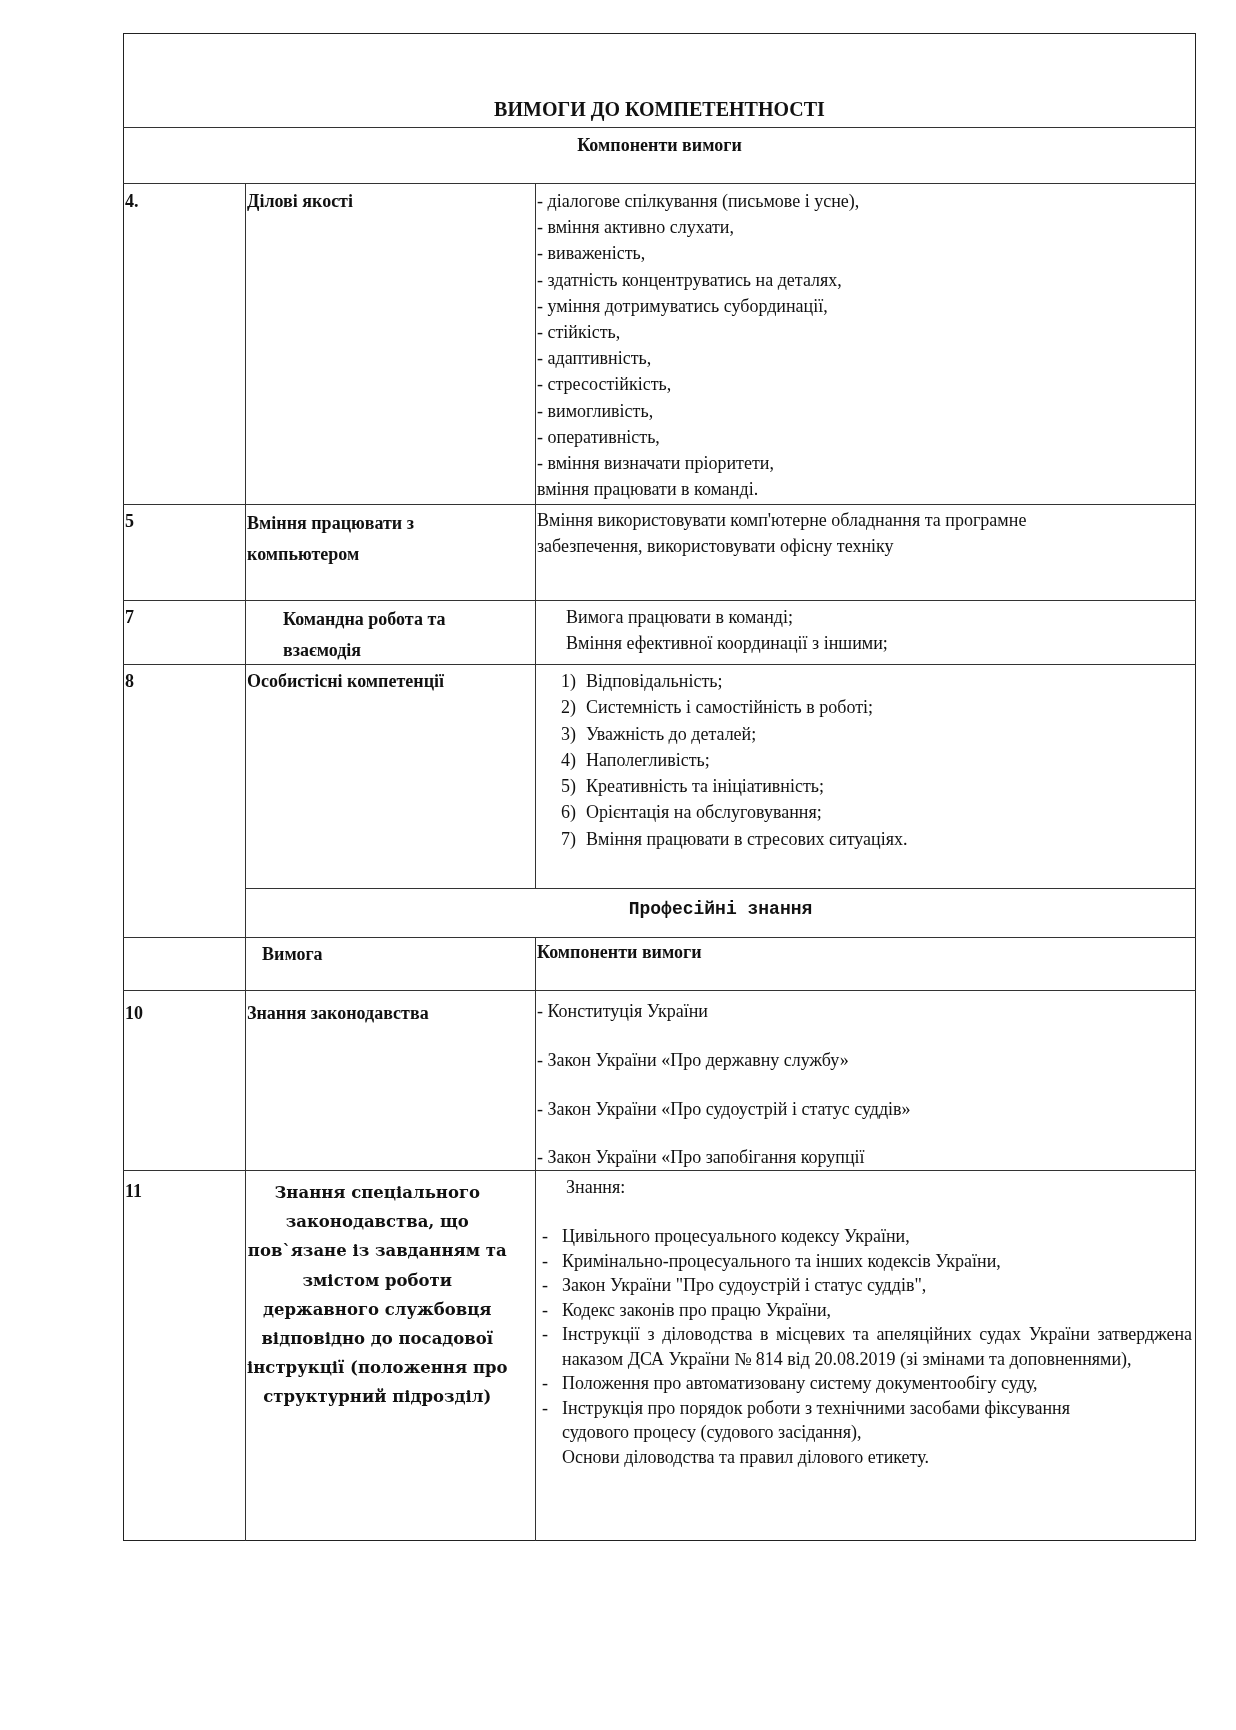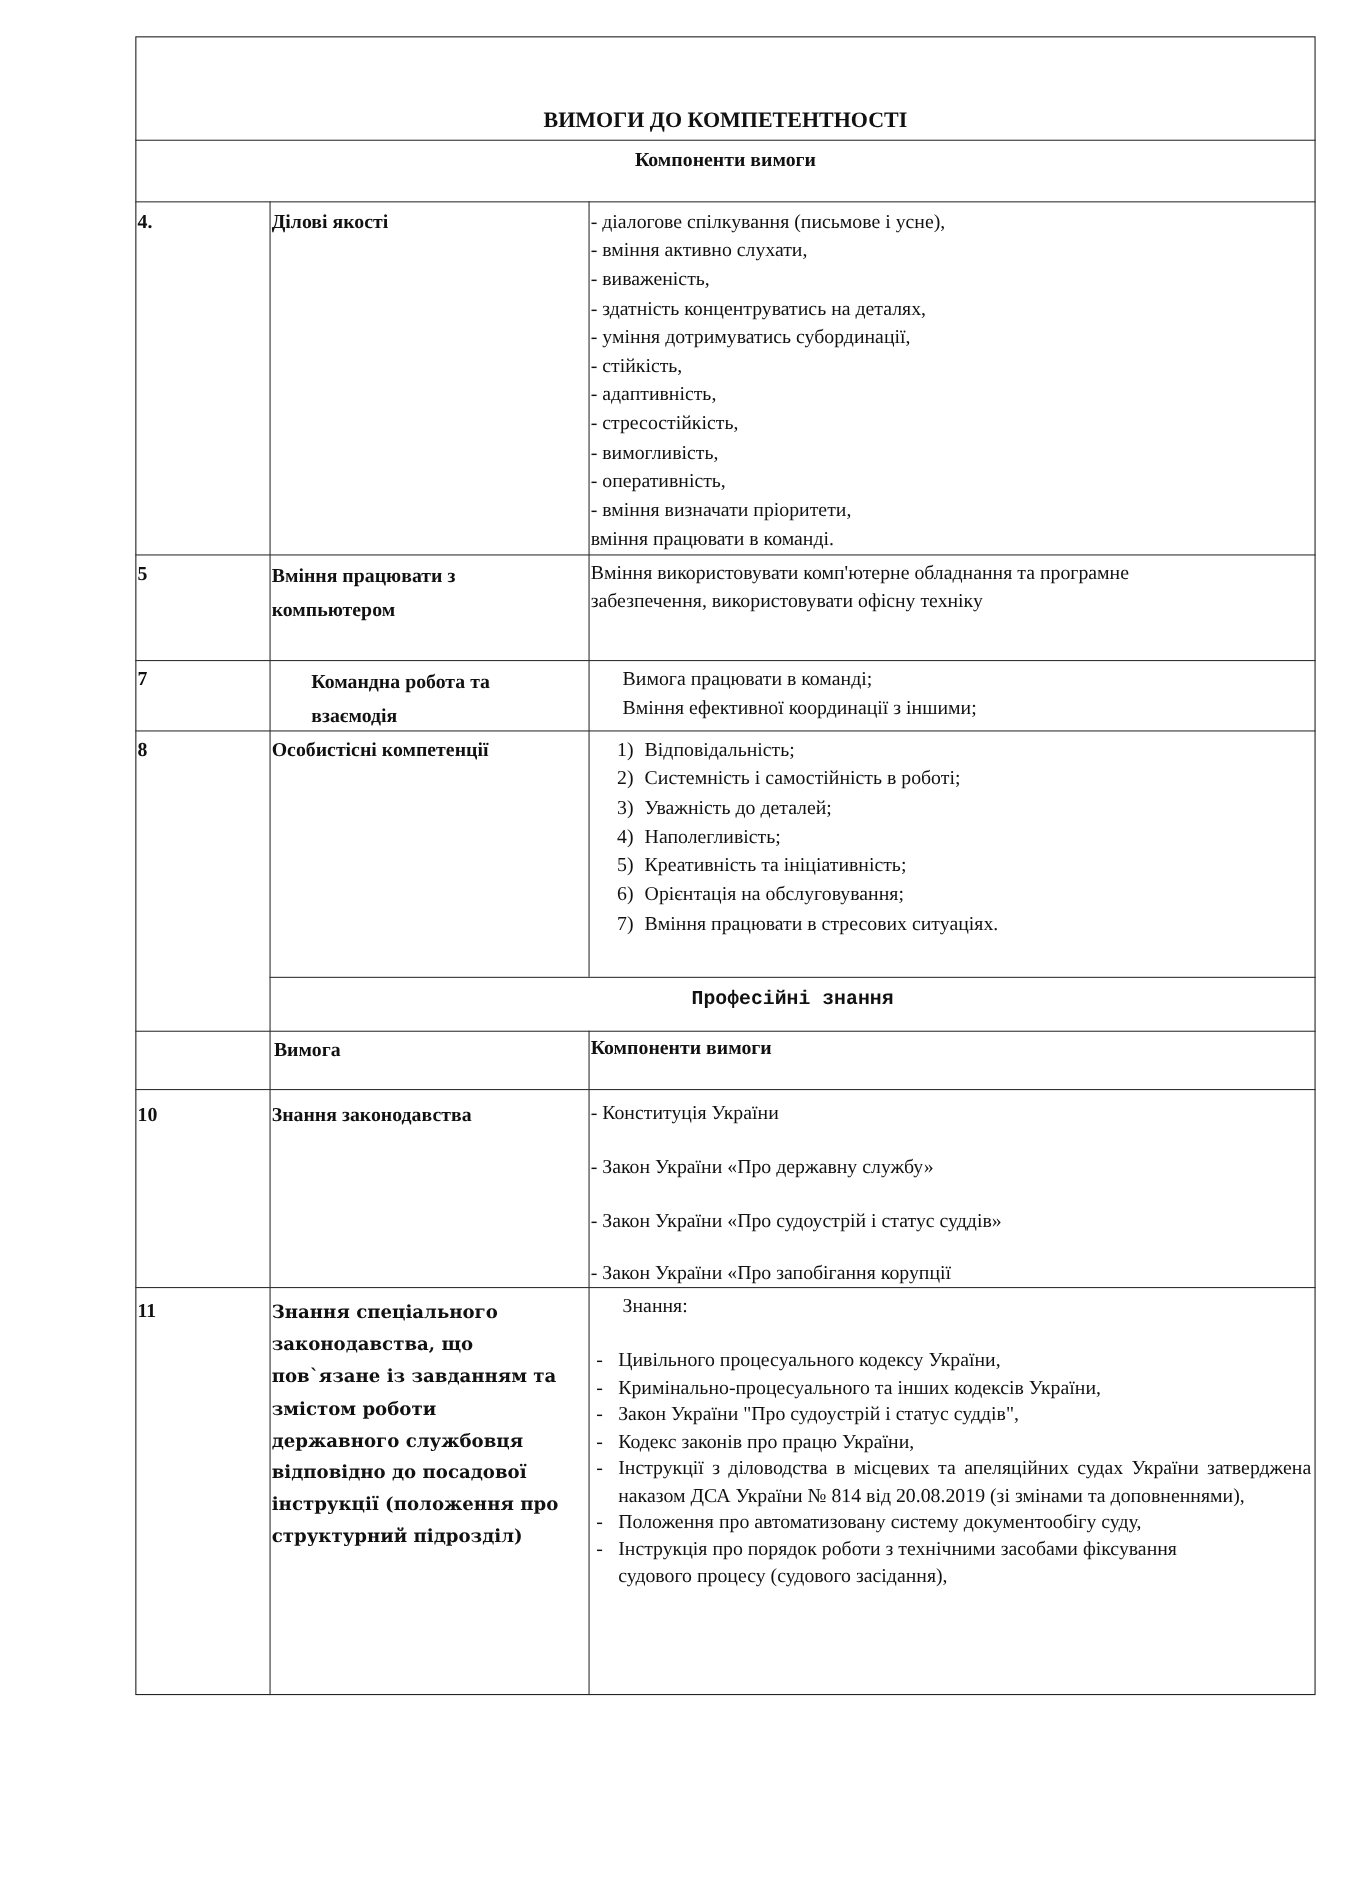--- a/index.html
+++ b/index.html
@@ -85,32 +85,32 @@
     <li><span class="n">1)</span><span>Відповідальність;</span></li>
     <li><span class="n">2)</span><span>Системність і самостійність в роботі;</span></li>
     <li><span class="n">3)</span><span>Уважність до деталей;</span></li>
     <li><span class="n">4)</span><span>Наполегливість;</span></li>
     <li><span class="n">5)</span><span>Креативність та ініціативність;</span></li>
     <li><span class="n">6)</span><span>Орієнтація на обслуговування;</span></li>
     <li><span class="n">7)</span><span>Вміння працювати в стресових ситуаціях.</span></li>
   </ul>
 
   <div class="t b center" style="left:245px;width:951px;top:896px;font-family:Liberation Mono, monospace;">Професійні знання</div>
-  <div class="t b" style="left:249px;top:941px;">Вимога</div>
+  <div class="t b" style="left:262px;top:941px;">Вимога</div>
   <div class="t b" style="left:537px;top:939px;">Компоненти вимоги</div>
 
   <div class="t b" style="left:125px;top:1000px;">10</div>
   <div class="t b" style="left:247px;top:1000px;">Знання законодавства</div>
   <div class="t" style="left:537px;top:998px;">- Конституція України</div>
   <div class="t" style="left:537px;top:1047px;">- Закон України «Про державну службу»</div>
   <div class="t" style="left:537px;top:1096px;">- Закон України  «Про судоустрій і статус суддів»</div>
   <div class="t" style="left:537px;top:1144px;">- Закон України  «Про запобігання корупції</div>
 
   <div class="t b" style="left:125px;top:1178px;">11</div>
-  <div class="t b" style="left:247px;top:1178px;line-height:29.2px;font-family:'DejaVu Serif',serif;font-size:16.5px;">
+  <div class="t b" style="left:247px;top:1178px;line-height:29.2px;font-family:'DejaVu Serif',serif;font-size:16.5px;text-align:center;">
     <div>Знання спеціального</div>
     <div>законодавства, що</div>
     <div>пов`язане із завданням та</div>
     <div>змістом роботи</div>
     <div>державного службовця</div>
     <div>відповідно до посадової</div>
     <div>інструкції (положення про</div>
     <div>структурний підрозділ)</div>
   </div>
   <div class="t" style="left:566px;top:1174px;">Знання:</div>
@@ -137,14 +137,15 @@
         <span class="justify" style="width:630px;">Інструкції з діловодства в місцевих та апеляційних судах України затверджена наказом ДСА України № 814 від 20.08.2019 (зі змінами та доповненнями),</span>
       </div>
     <div style="display:flex;">
         <span style="width:20px;flex:none;">-</span>
         <span>Положення про автоматизовану систему документообігу суду,</span>
       </div>
     <div style="display:flex;">
         <span style="width:20px;flex:none;">-</span>
         <span style="width:520px;white-space:normal;">Інструкція про порядок роботи з технічними засобами фіксування судового процесу (судового засідання),</span>
       </div>
+    <div style="padding-left:20px;">Основи діловодства та правил ділового етикету.</div>
   </div>
 </div>
 
 </body></html>

